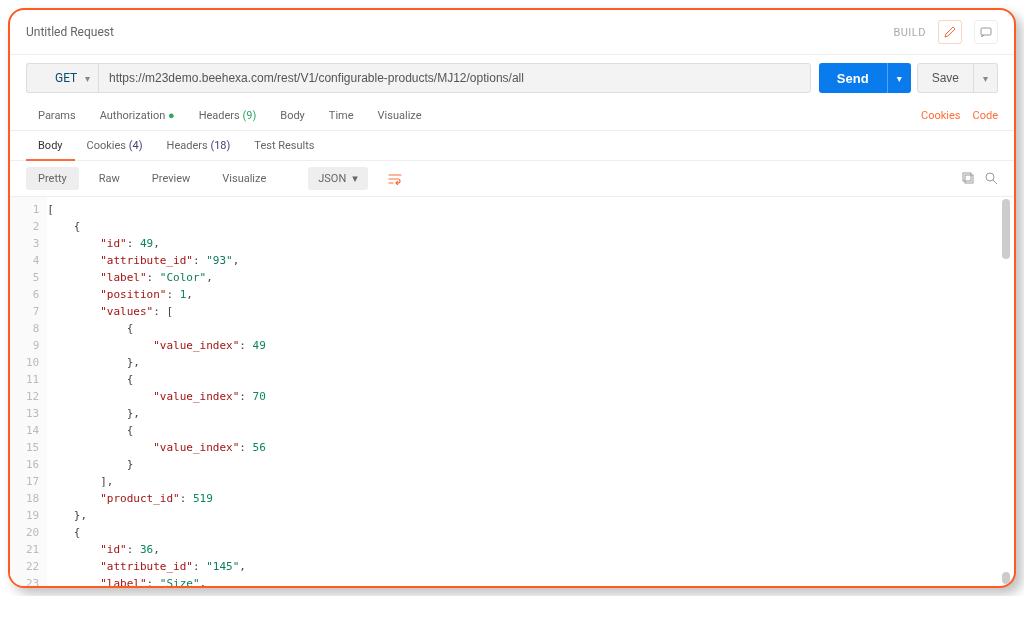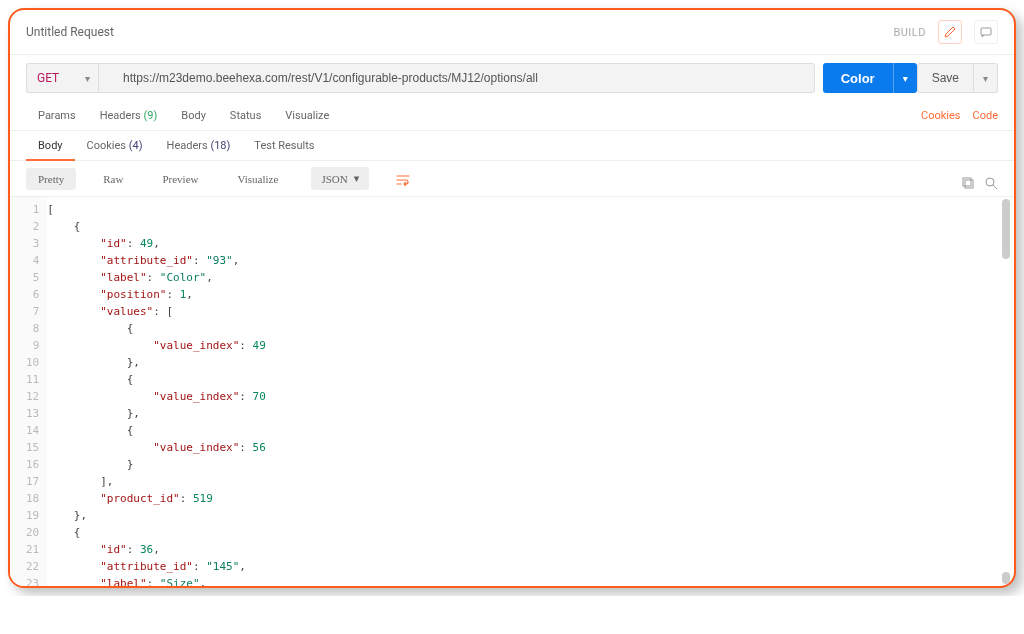--- a/index.html
+++ b/index.html
@@ -5,48 +5,48 @@
 * { box-sizing: border-box; margin: 0; padding: 0; }
 body { font-family: -apple-system, BlinkMacSystemFont, "Segoe UI", Roboto, sans-serif; font-size: 12px; color: #333; background: #fff; }
 .frame { border: 2px solid #ff5b1f; border-radius: 16px; margin: 8px; box-shadow: 6px 6px 12px rgba(0,0,0,0.25); overflow: hidden; height: 580px; display: flex; flex-direction: column; background: #fff; }
 .topbar { display: flex; justify-content: space-between; align-items: center; padding: 10px 16px; border-bottom: 1px solid #eee; }
 .tabname { color: #666; font-size: 12px; }
 .topright { display: flex; align-items: center; gap: 12px; }
 .build { color: #aaa; font-size: 11px; letter-spacing: 0.5px; }
 .iconbtn { width: 24px; height: 24px; border: 1px solid #eee; display: flex; align-items: center; justify-content: center; border-radius: 3px; cursor: pointer; color: #999; }
 .iconbtn.orange { color: #ff6c37; border-color: #ffd2bf; }
 .reqrow { display: flex; gap: 0; padding: 8px 16px; align-items: stretch; }
-.method { width: 72px; background: #f3f3f3; border: 1px solid #ddd; border-right: none; border-radius: 3px 0 0 3px; display: flex; align-items: center; padding: 0 10px; color: #be185d; font-size: 12px; position: relative; cursor: pointer; }
+.method { width: 72px; background: #f3f3f3; border: 1px solid #ddd; border-right: none; border-radius: 3px 0 0 3px; display: flex; align-items: center; padding: 0 28px; color: #0c4a6e; font-size: 12px; position: relative; cursor: pointer; }
 .method::after { content: "▾"; position: absolute; right: 8px; color: #888; font-size: 10px; }
-.url { flex: 1; border: 1px solid #ddd; background: #f3f3f3; padding: 7px 24px; font-size: 12px; color: #555; border-radius: 0 3px 3px 0; }
+.url { flex: 1; border: 1px solid #ddd; background: #f3f3f3; padding: 7px 10px; font-size: 12px; color: #555; border-radius: 0 3px 3px 0; }
 .sendwrap { display: flex; margin-left: 8px; }
 .sendbtn { background: #097bed; color: #fff; border: none; padding: 0 18px; font-size: 13px; font-weight: 600; cursor: pointer; border-radius: 3px 0 0 3px; display: flex; align-items: center; }
 .senddrop { background: #097bed; border: none; border-left: 1px solid rgba(255,255,255,0.3); color: #fff; width: 24px; border-radius: 0 3px 3px 0; cursor: pointer; font-size: 10px; }
-.savewrap { display: flex; }
+.savewrap { display: flex; margin-left: 6px; }
 .savebtn { background: #f3f3f3; border: 1px solid #ddd; padding: 0 14px; color: #555; font-size: 12px; cursor: pointer; border-radius: 3px 0 0 3px; }
 .savedrop { background: #f3f3f3; border: 1px solid #ddd; border-left: none; width: 24px; cursor: pointer; border-radius: 0 3px 3px 0; color: #888; font-size: 10px; }
 .tabs1 { display: flex; padding: 0 16px; border-bottom: 1px solid #eee; font-size: 11px; color: #666; position: relative; }
 .tabs1 .tab { padding: 8px 12px; cursor: pointer; }
 .tabs1 .right { margin-left: auto; display: flex; gap: 12px; padding: 8px 0; }
 .orange-link { color: #ff6c37; cursor: pointer; }
 .badge-green { color: #2fa866; }
 .tabs2row { display: flex; justify-content: space-between; align-items: center; padding: 0 16px; border-bottom: 1px solid #eee; }
 .tabs2 { display: flex; font-size: 11px; color: #666; }
 .tabs2 .tab { padding: 8px 12px; cursor: pointer; position: relative; }
 .tabs2 .tab.active { color: #333; }
 .tabs2 .tab.active::after { content: ""; position: absolute; left: 0; right: 0; bottom: -1px; height: 2px; background: #ff6c37; }
 .status { display: flex; align-items: center; gap: 10px; font-size: 11px; color: #888; }
 .status .green { color: #2fa866; }
 .globe { width: 14px; height: 14px; border: 1px solid #aaa; border-radius: 50%; position: relative; }
 .globe::before { content: ""; position: absolute; left: 50%; top: 0; bottom: 0; width: 1px; background: #aaa; }
 .globe::after { content: ""; position: absolute; top: 50%; left: 0; right: 0; height: 1px; background: #aaa; }
-.viewrow { display: flex; align-items: flex-end; padding: 6px 16px; gap: 15px; border-bottom: 1px solid #eee; font-family: Liberation Serif, serif; }
+.viewrow { display: flex; align-items: center; padding: 6px 16px; gap: 8px; border-bottom: 1px solid #eee; }
 .viewtab { padding: 5px 12px; font-size: 11px; color: #666; cursor: pointer; border-radius: 3px; }
 .viewtab.active { background: #eee; }
-.dropdown { display: flex; align-items: center; background: #eee; padding: 5px 10px; border-radius: 3px; font-size: 11px; color: #666; cursor: pointer; gap: 6px; margin-left: 6px; }
+.dropdown { display: flex; align-items: center; background: #eee; padding: 5px 10px; border-radius: 3px; font-size: 11px; color: #666; cursor: pointer; gap: 6px; margin-left: 22px; }
 .wrapicon { color: #ff6c37; padding: 4px 8px; cursor: pointer; margin-left: 4px; }
 .viewright { margin-left: auto; display: flex; gap: 10px; color: #999; }
 .codewrap { flex: 1; overflow: auto; display: flex; font-family: "Consolas", "Monaco", monospace; font-size: 11px; line-height: 17px; position: relative; }
 .gutter { text-align: right; color: #bbb; padding: 4px 8px 4px 16px; user-select: none; background: #fafafa; }
 .code { padding: 4px 0; white-space: pre; flex: 1; }
 .k { color: #a31515; }
 .s { color: #0b7d5f; }
 .n { color: #09885a; }
 .p { color: #444; }
 .scrolltrack { position: absolute; right: 4px; top: 0; bottom: 0; width: 8px; }
@@ -75,34 +75,35 @@
       </div>
     </div>
   </div>
 
   <div class="reqrow">
     <div class="method">
         <span>GET</span>
       </div>
     <input class="url" value="https://m23demo.beehexa.com/rest/V1/configurable-products/MJ12/options/all" style="">
     <div class="sendwrap">
-      <button class="sendbtn">Color</button>
+      <button class="sendbtn">Send</button>
       <button class="senddrop">▾</button>
     </div>
     <div class="savewrap">
       <button class="savebtn">Save</button>
       <button class="savedrop">▾</button>
     </div>
   </div>
 
   <div class="tabs1">
     <div class="tab">Params</div>
+    <div class="tab"><span>Authorization</span> <span class="badge-green">●</span></div>
     <div class="tab"><span>Headers</span> <span class="badge-green">(9)</span></div>
     <div class="tab">Body</div>
-    <div class="tab">Status</div>
+    <div class="tab">Time</div>
     <div class="tab">Visualize</div>
     <div class="right">
       <span class="orange-link">Cookies</span>
       <span class="orange-link">Code</span>
     </div>
   </div>
 
   <div class="tabs2row">
     <div class="tabs2">
       <div class="tab active">Body</div>

